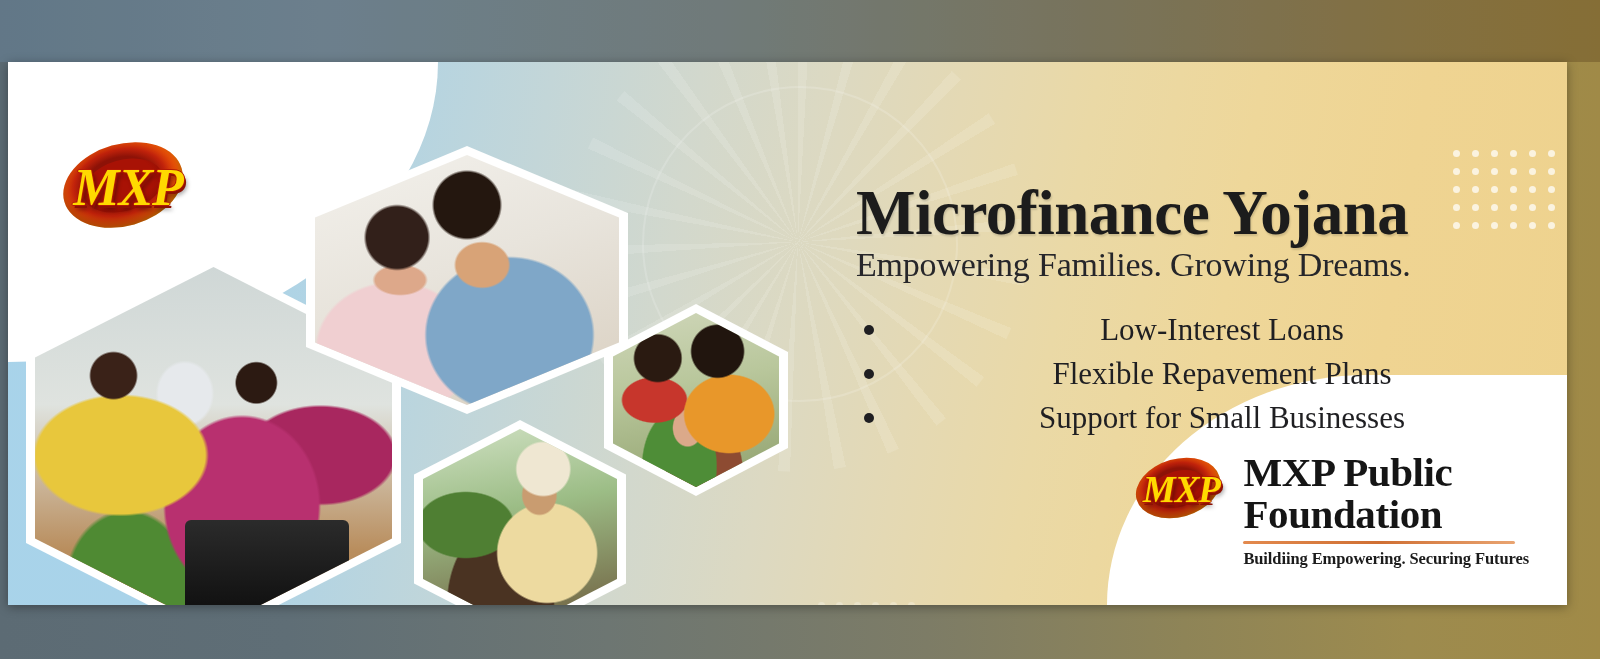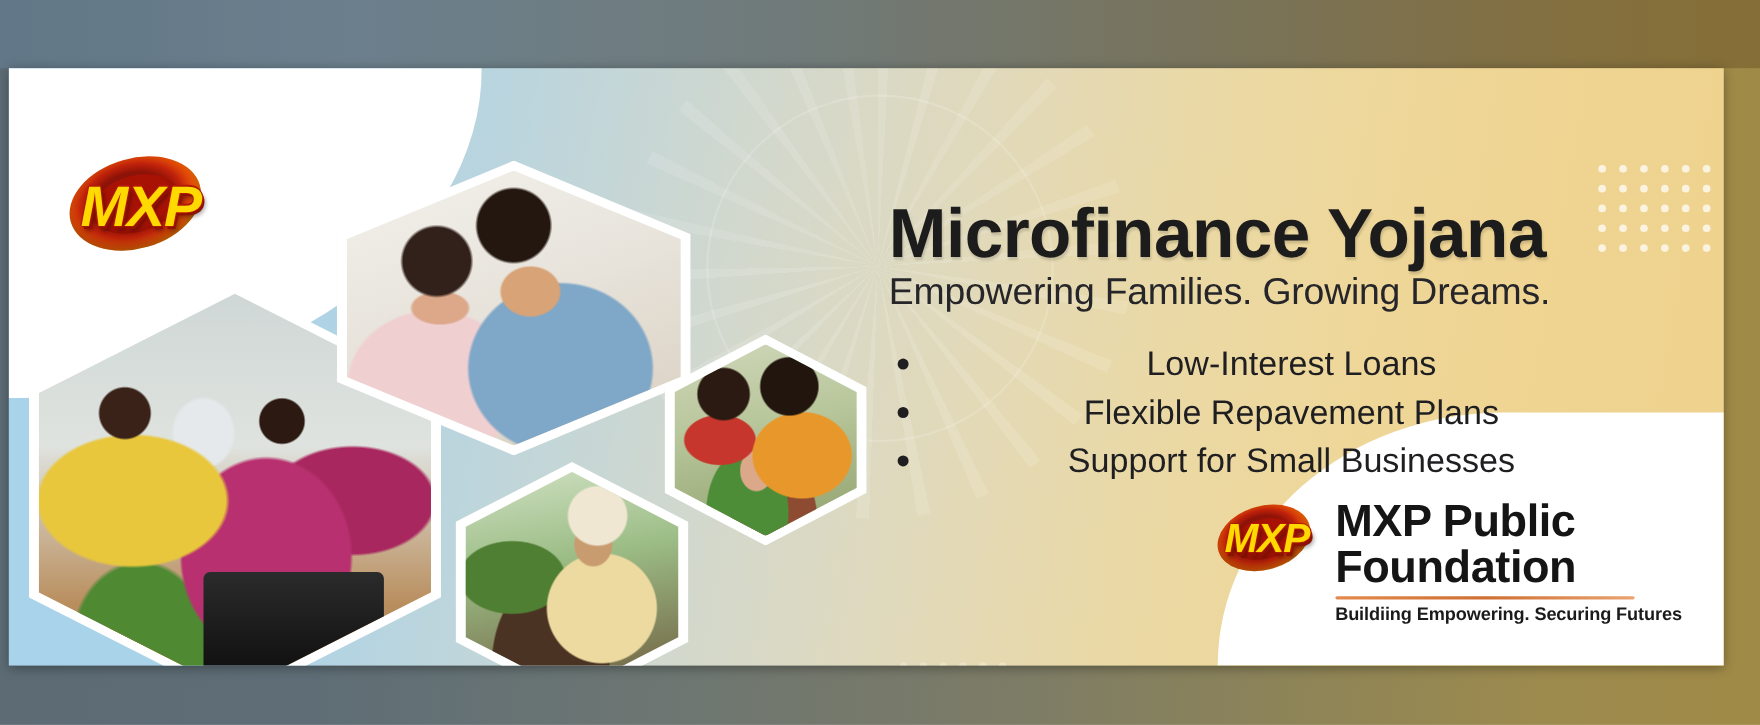--- a/index.html
+++ b/index.html
@@ -19,20 +19,21 @@
     height: 659px;
     background:
       linear-gradient(90deg,
         #5c6b74 0%,
         #5f6e76 18%,
         #6d7672 38%,
         #7d7c66 58%,
         #8e8457 74%,
         #9d8b4e 88%,
         #a08a47 100%);
+    font-family: Liberation Serif, serif;
   }
   #page::before {
     content: "";
     position: absolute;
     left: 0; right: 0; top: 0; height: 62px;
     background: linear-gradient(90deg,#7d99ad 0%, #8aa3b4 20%, #8f9d9c 45%, #9b9372 70%, #a88f53 88%, #ab8d45 100%);
     filter: brightness(0.78);
   }
 
   
@@ -180,21 +181,21 @@
       radial-gradient(ellipse at 60% 33%, #c99c70 0 10%, transparent 11%),
       radial-gradient(ellipse at 64% 62%, #eddaa0 0 28%, transparent 29%),
       radial-gradient(ellipse at 22% 48%, #4f7f33 0 22%, transparent 23%),
       radial-gradient(ellipse at 40% 88%, #4a3322 0 32%, transparent 33%),
       linear-gradient(170deg,#cfe0c2 0%, #9cbd86 40%, #6d5a3c 100%);
   }
 
   
   #copy {
     position: absolute;
-    left: 800px;
+    left: 848px;
     top: 118px;
     width: 700px;
   }
   #headline {
     font-size: 63px;
     font-weight: 700;
     letter-spacing: -0.5px;
     color: #1c1c1c;
     line-height: 1.05;
     text-shadow: 1px 2px 2px rgba(0,0,0,.14);

